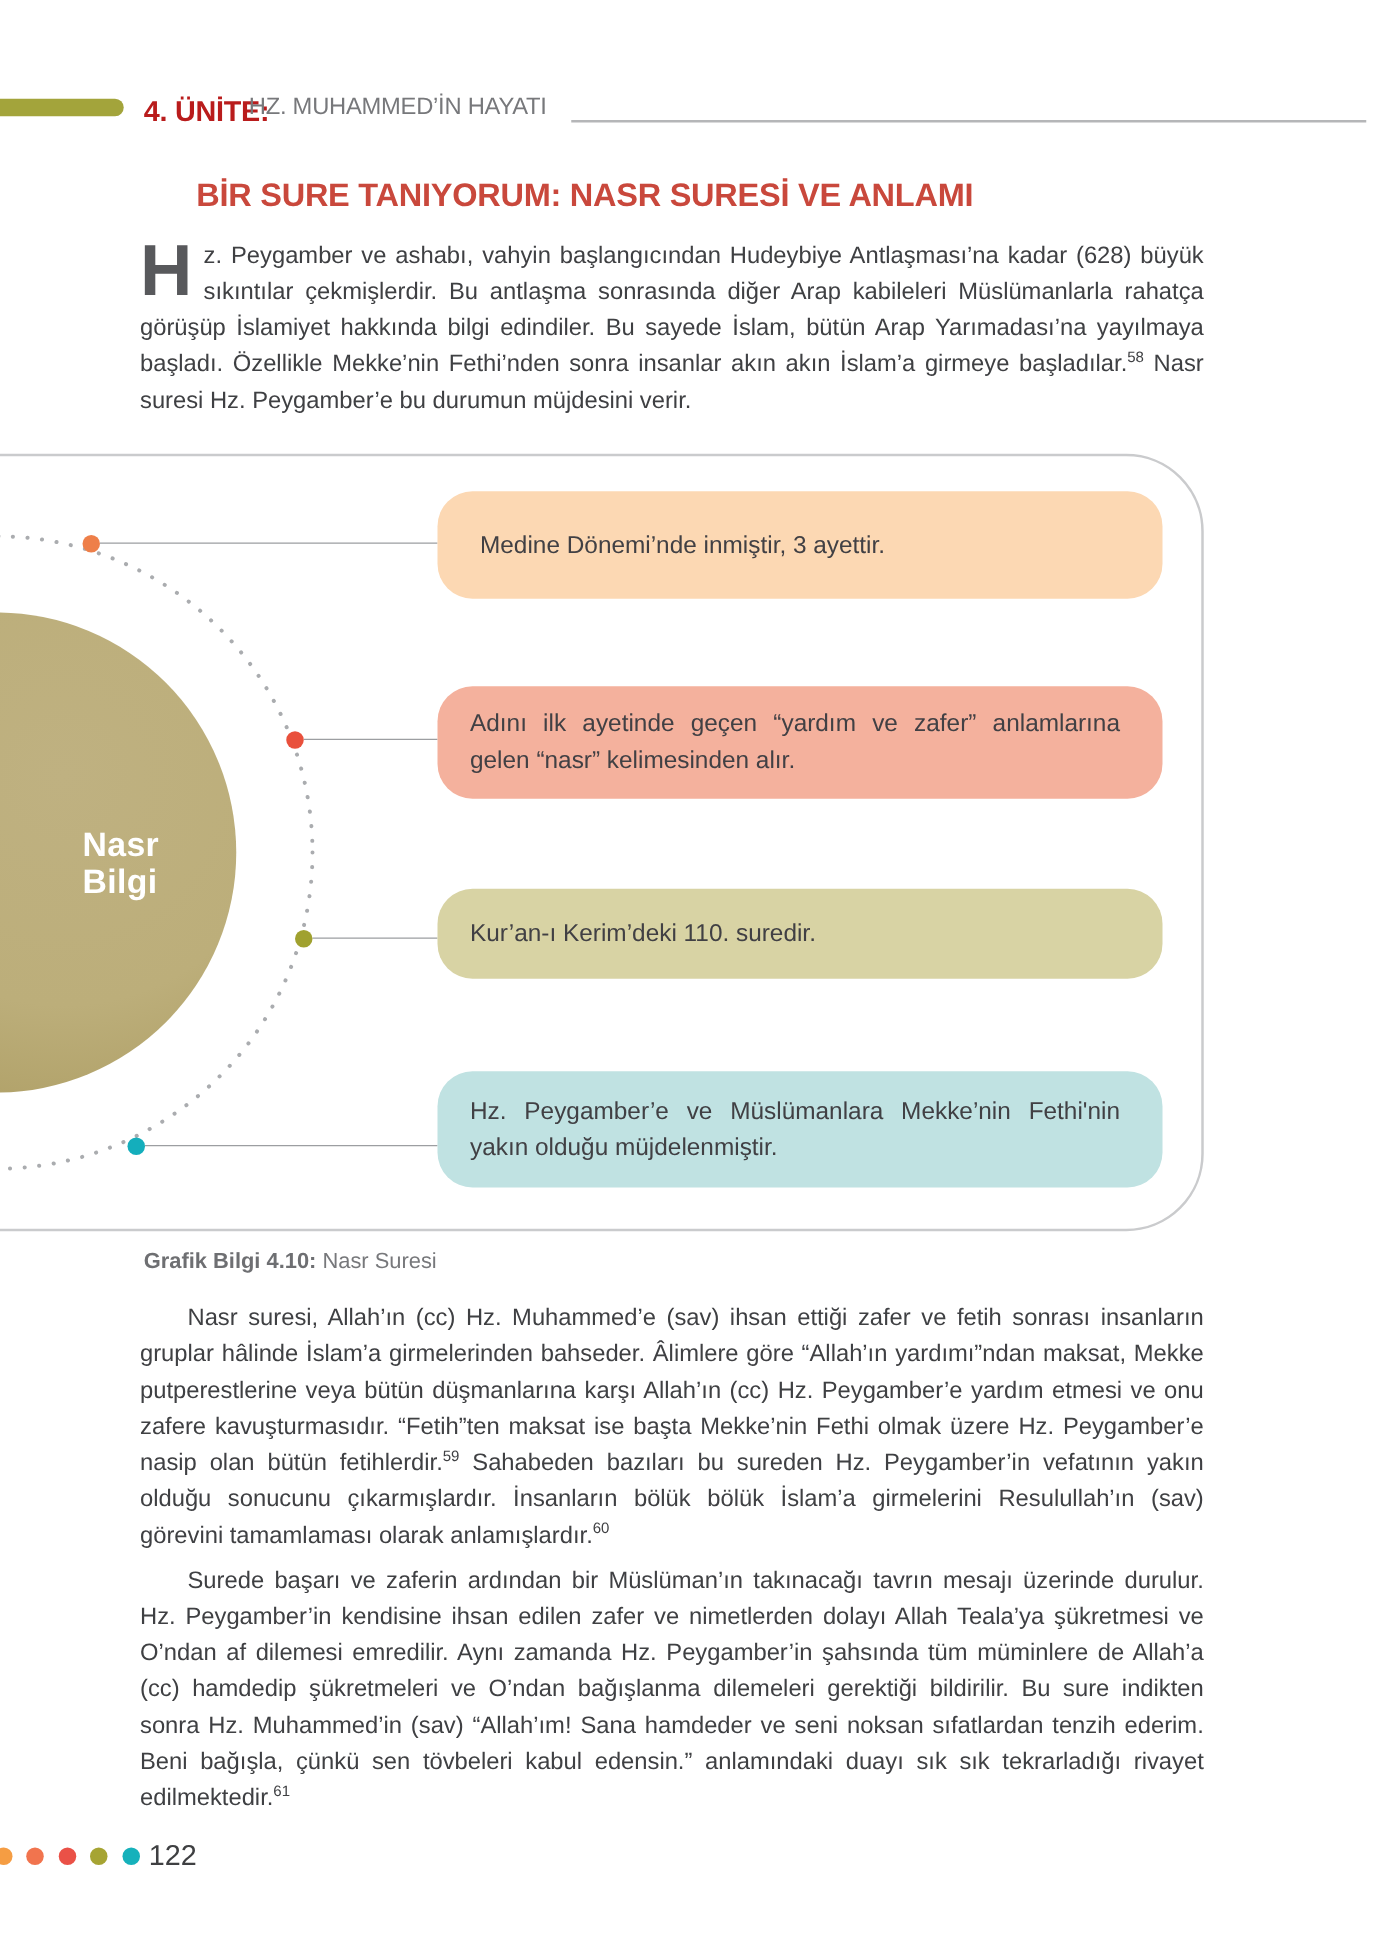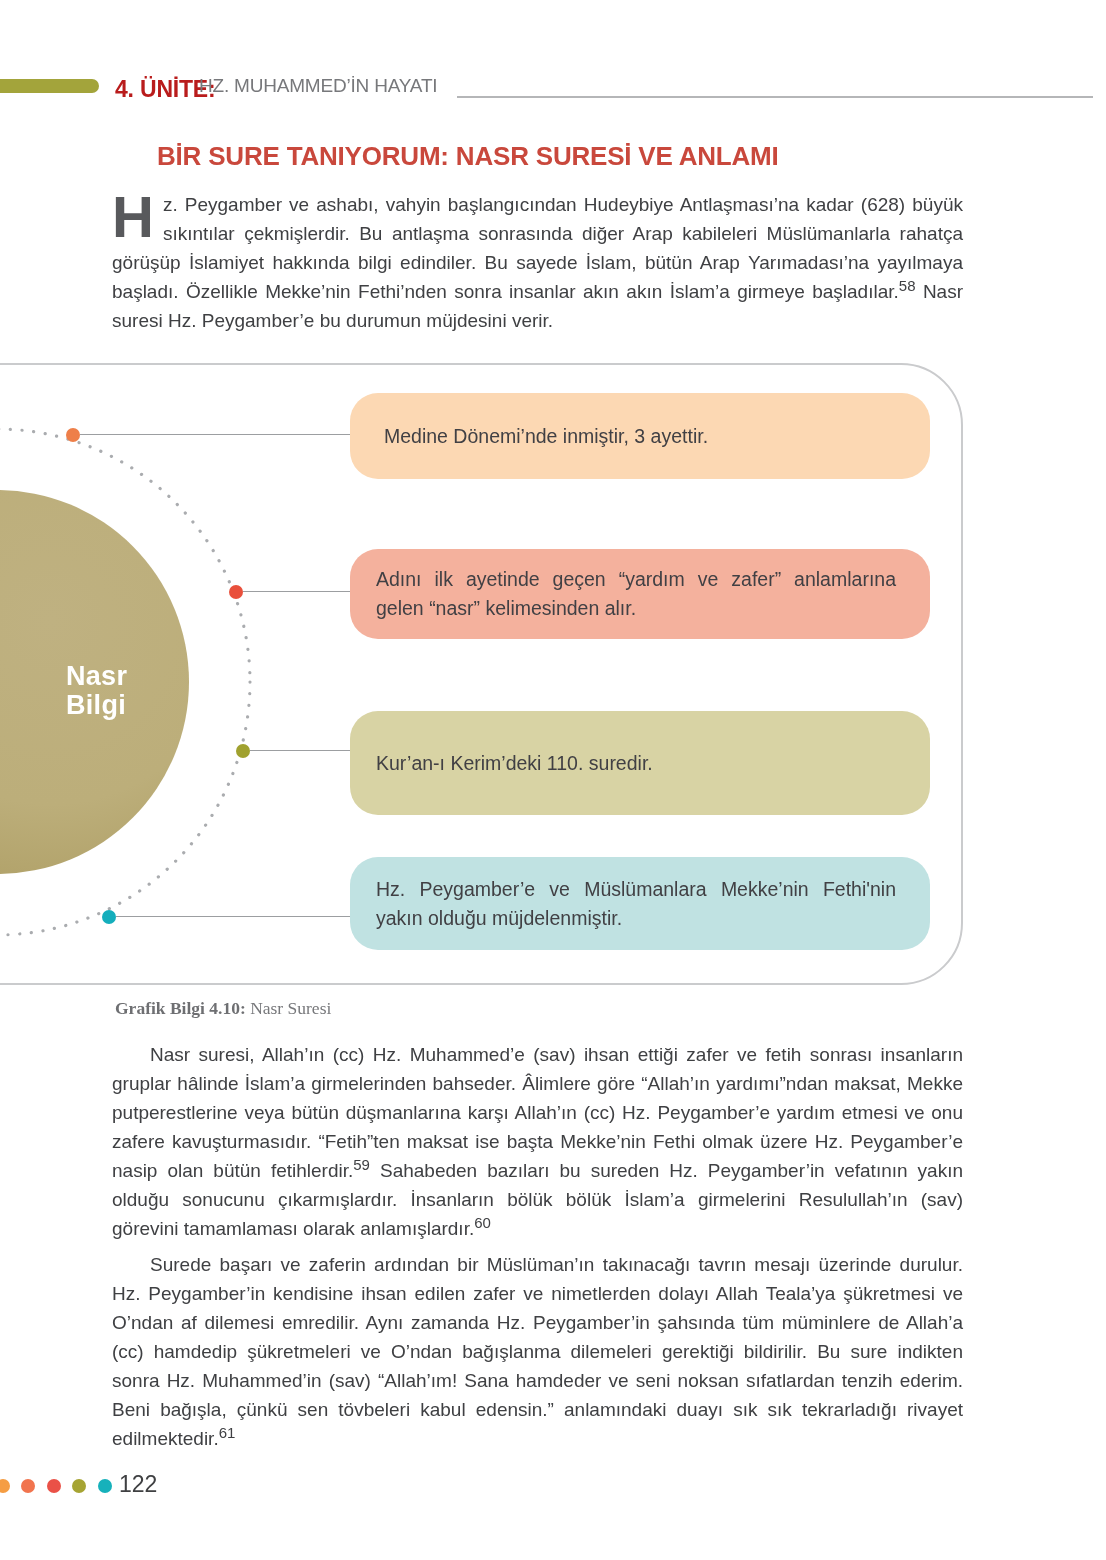--- a/index.html
+++ b/index.html
@@ -32,21 +32,21 @@
   .article-title{
     position:absolute;left:157px;top:141px;
     font-size:26px;font-weight:bold;color:#c9483c;letter-spacing:-0.2px;
     margin:0;
   }
   .para{
     position:absolute;left:112px;width:851px;
     font-size:19px;line-height:29px;text-align:justify;color:#3f4043;
     margin:0;
   }
-  .para sup{font-size:15px;line-height:0;}
+  .para sup{font-size:12px;line-height:0;}
   .para-1{top:190px;}
   .para-2{top:1040px;text-indent:38px;}
   .para-3{top:1250px;text-indent:38px;}
   .dropcap{
     float:left;
     font-size:58px;line-height:46px;font-weight:600;color:#58595c;
     margin:4px 9px 0 0;
   }
   
   .graphic{position:absolute;left:0;top:363px;width:1106px;height:622px;}
@@ -74,33 +74,33 @@
   }
   .info-box{
     position:absolute;left:350px;width:580px;
     border-radius:28px;
     display:flex;align-items:center;
     padding:0 34px 0 26px;box-sizing:border-box;
     font-size:19.5px;line-height:29px;color:#414044;text-align:justify;
   }
   .box-1{top:30px;height:86px;}
   .box-2{top:186px;height:90px;}
-  .box-3{top:348px;height:104px;}
+  .box-3{top:348px;height:72px;}
   .box-4{top:494px;height:93px;}
   .line-1{top:71px;left:80px;width:270px;}
   .line-2{top:228px;left:243px;width:107px;}
   .line-3{top:387px;left:250px;width:100px;}
   .line-4{top:553px;left:116px;width:234px;}
   .dot-1{left:66px;top:65px;}
   .dot-2{left:229px;top:222px;}
   .dot-3{left:236px;top:381px;}
   .dot-4{left:102px;top:547px;}
   
   .caption{
-    position:absolute;left:115px;top:998px;font-size:17.5px;color:#77787b;font-family:Liberation Serif, serif;
+    position:absolute;left:115px;top:998px;font-size:17.5px;color:#77787b;
   }
   .caption b{color:#6e6f72;font-weight:bold;}
   
   .footer-dots{position:absolute;left:-4px;top:1476px;}
   .footer-dot{
     display:inline-block;width:14px;height:14px;border-radius:50%;
     margin-right:7px;vertical-align:middle;
   }
   .page-number{
     position:absolute;left:119px;top:1471px;

